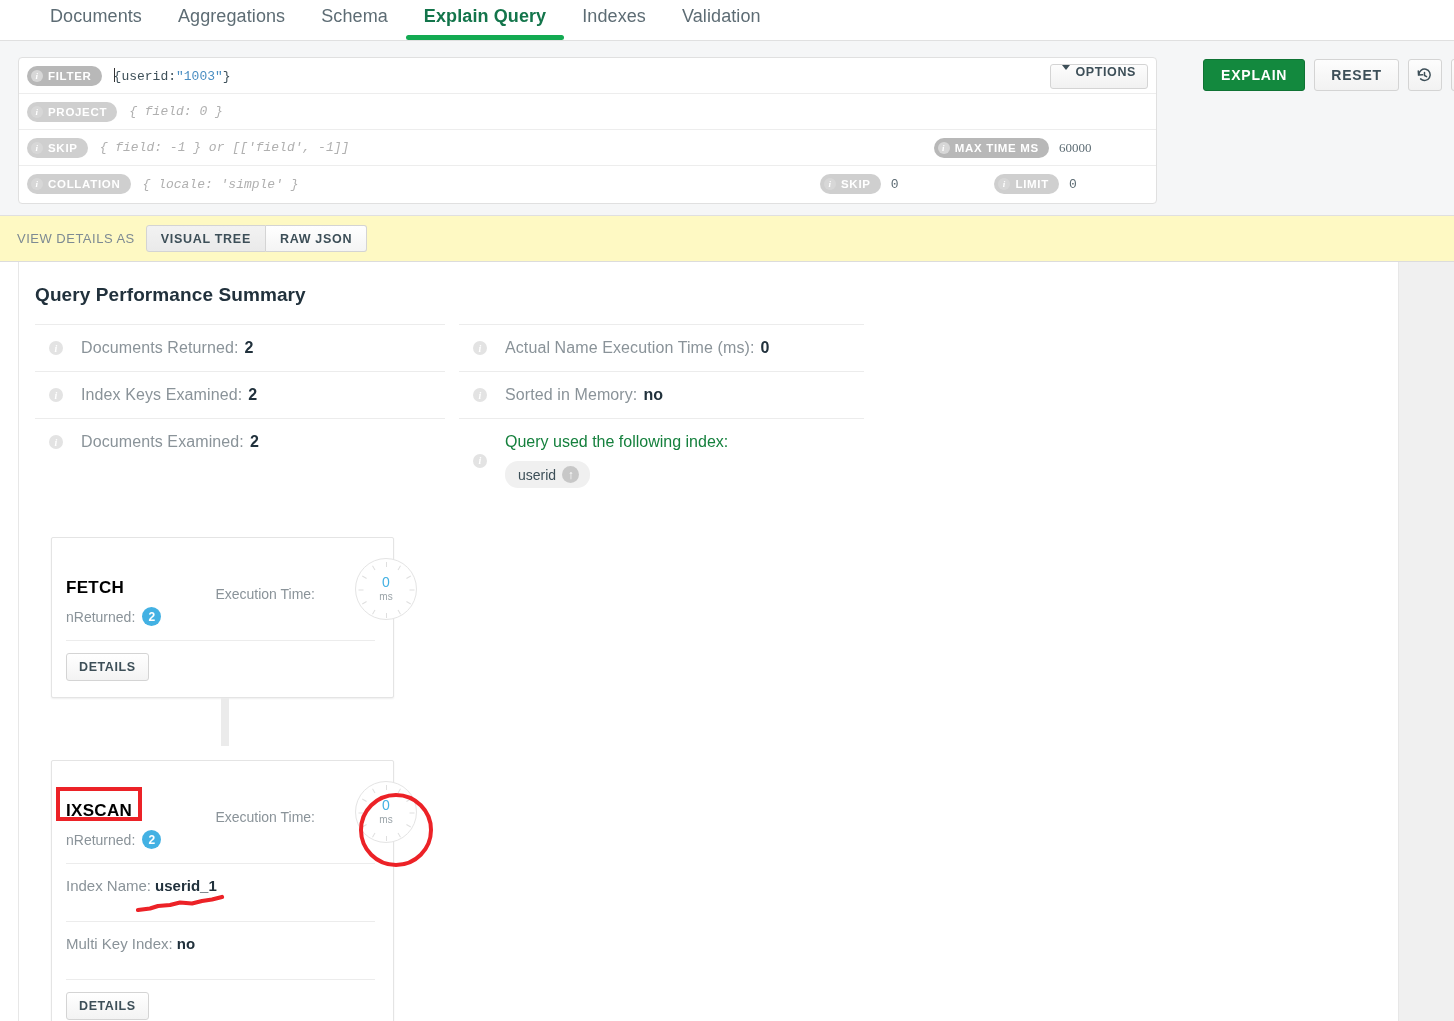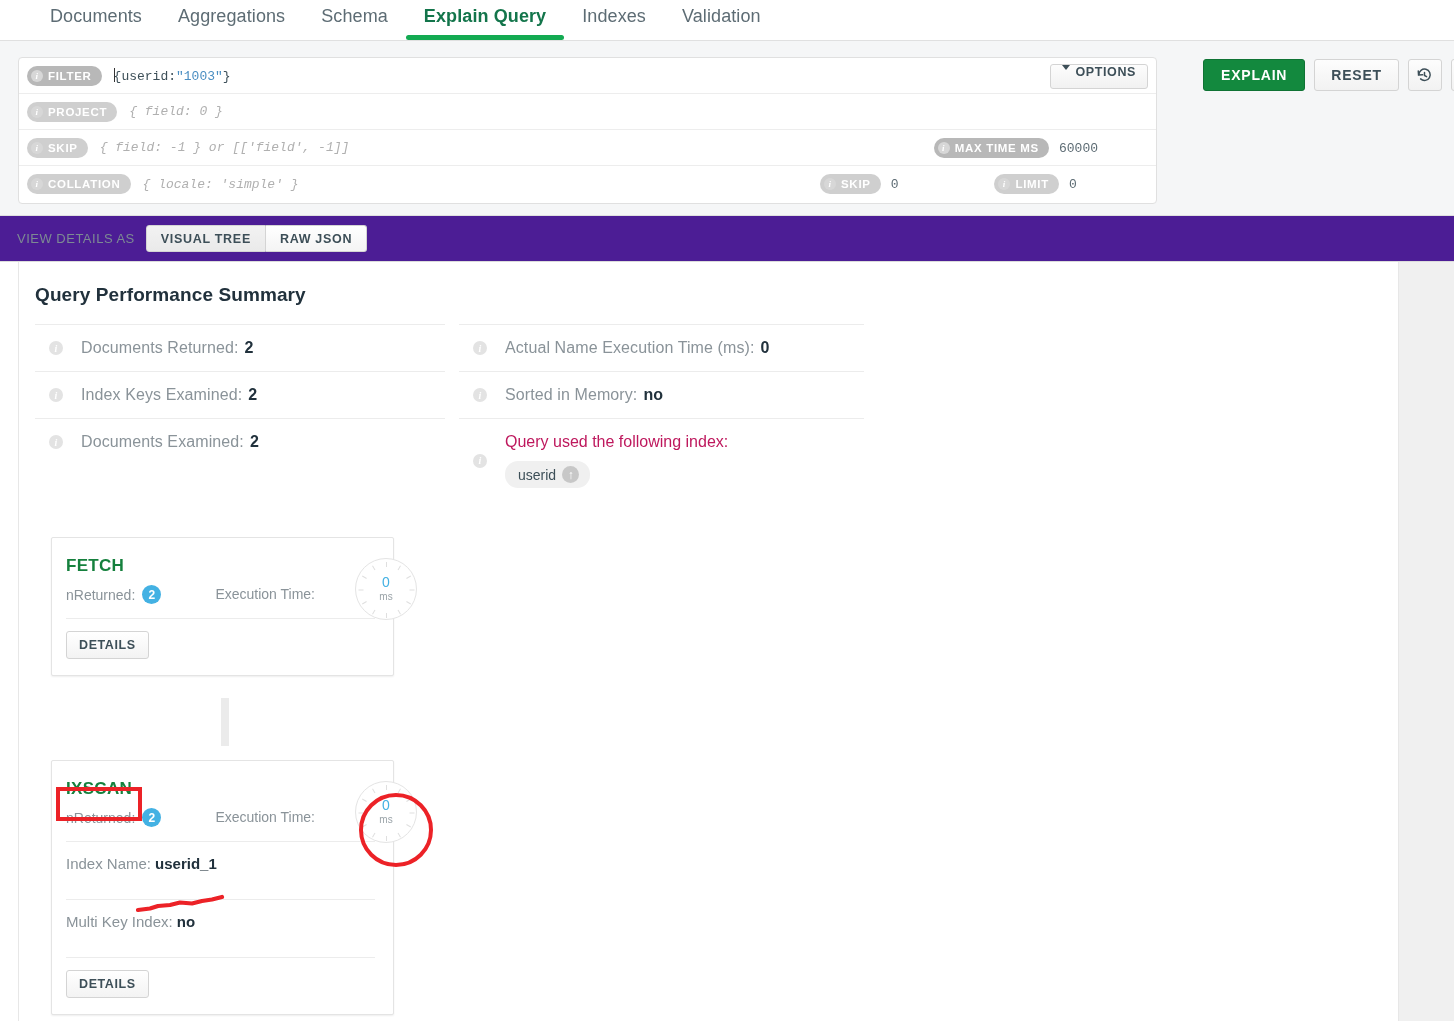--- a/index.html
+++ b/index.html
@@ -149,21 +149,21 @@
     display: flex; align-items: center; justify-content: center;
     cursor: pointer;
   }
   .dots { display: flex; gap: 3.5px; }
   .dots i { width: 4px; height: 4px; border-radius: 50%; background: #3d4f58; }
 
   
   .viewbar {
     position: absolute; top: 216px; left: 0;
     width: 1454px; height: 46px;
-    background: #4c1d95;
+    background: #fef9c3;
     border-bottom: 1px solid #dcdcdc;
     display: flex; align-items: center;
     padding-left: 17px;
   }
   .viewbar-label {
     font-size: 13px; color: #7d8a93; letter-spacing: 0.5px; margin-right: 11px;
   }
   .seg { display: flex; }
   .seg-btn {
     height: 27px; padding: 0 14px;
@@ -210,21 +210,21 @@
     width: 14px; height: 14px; border-radius: 50%;
     background: #e3e3e3; color: #ffffff;
     font-size: 10px; font-weight: bold; font-style: italic;
     display: flex; align-items: center; justify-content: center;
     flex: none; margin: 2px 18px 0 14px;
     font-family: "Liberation Serif", serif;
   }
   .sum-row.tall .sum-icon { margin-top: 0; }
   .sum-label { font-size: 16px; color: #8a9399; letter-spacing: 0.1px; }
   .sum-value { font-size: 16px; color: #21313c; font-weight: bold; margin-left: 6px; }
-  .idx-head { font-size: 16px; color: #be185d; }
+  .idx-head { font-size: 16px; color: #15803d; }
   .idx-chip {
     display: inline-flex; align-items: center; gap: 6px;
     background: #f0f0f0; border-radius: 13px;
     padding: 5px 11px 5px 13px;
     margin-top: 10px;
     font-size: 14px; color: #3d4f58;
     cursor: pointer;
   }
   .arrow-up {
     width: 17px; height: 17px; border-radius: 50%;
@@ -236,22 +236,22 @@
   
   .stage {
     position: absolute; left: 32px; width: 343px;
     background: #ffffff;
     border: 1px solid #e4e4e4;
     border-radius: 2px;
     box-shadow: 0 1px 2px rgba(0,0,0,0.07);
   }
   .stage-body { padding: 18px 18px 0 14px; position: relative; }
   .stage-name {
-    font-size: 17px; font-weight: bold; color: #15803d;
-    letter-spacing: 0.3px; margin-bottom: 9px;
+    font-size: 17px; font-weight: bold; color: #000000;
+    letter-spacing: 0.3px; margin-bottom: 9px; margin-top: 22px;
   }
   .stage-line { display: flex; align-items: center; }
   .stage-lbl { font-size: 14px; color: #8a9399; }
   .nret-badge {
     width: 19px; height: 19px; border-radius: 50%;
     background: #43b1e3; color: #ffffff;
     font-size: 12px; font-weight: bold;
     display: inline-flex; align-items: center; justify-content: center;
     margin-left: 7px;
   }
@@ -345,21 +345,21 @@
         <span class="iinfo">i</span>
           <span>SKIP</span>
       </span>
       <span class="qb-val ph">{ field: -1 } or [['field', -1]]</span>
       <div class="row-right" style="right:11px;">
         <div class="slot">
           <span class="pill">
             <span class="iinfo">i</span>
               <span>MAX TIME MS</span>
           </span>
-          <span class="qb-num" style="min-width:86px;">60000</span>
+          <span class="qb-num" style="min-width:86px;font-family:Liberation Serif, serif;">60000</span>
         </div>
       </div>
     </div>
 
     <div class="qb-row">
       <span class="pill faded">
         <span class="iinfo">i</span>
           <span>COLLATION</span>
       </span>
       <span class="qb-val ph">{ locale: 'simple' }</span>

